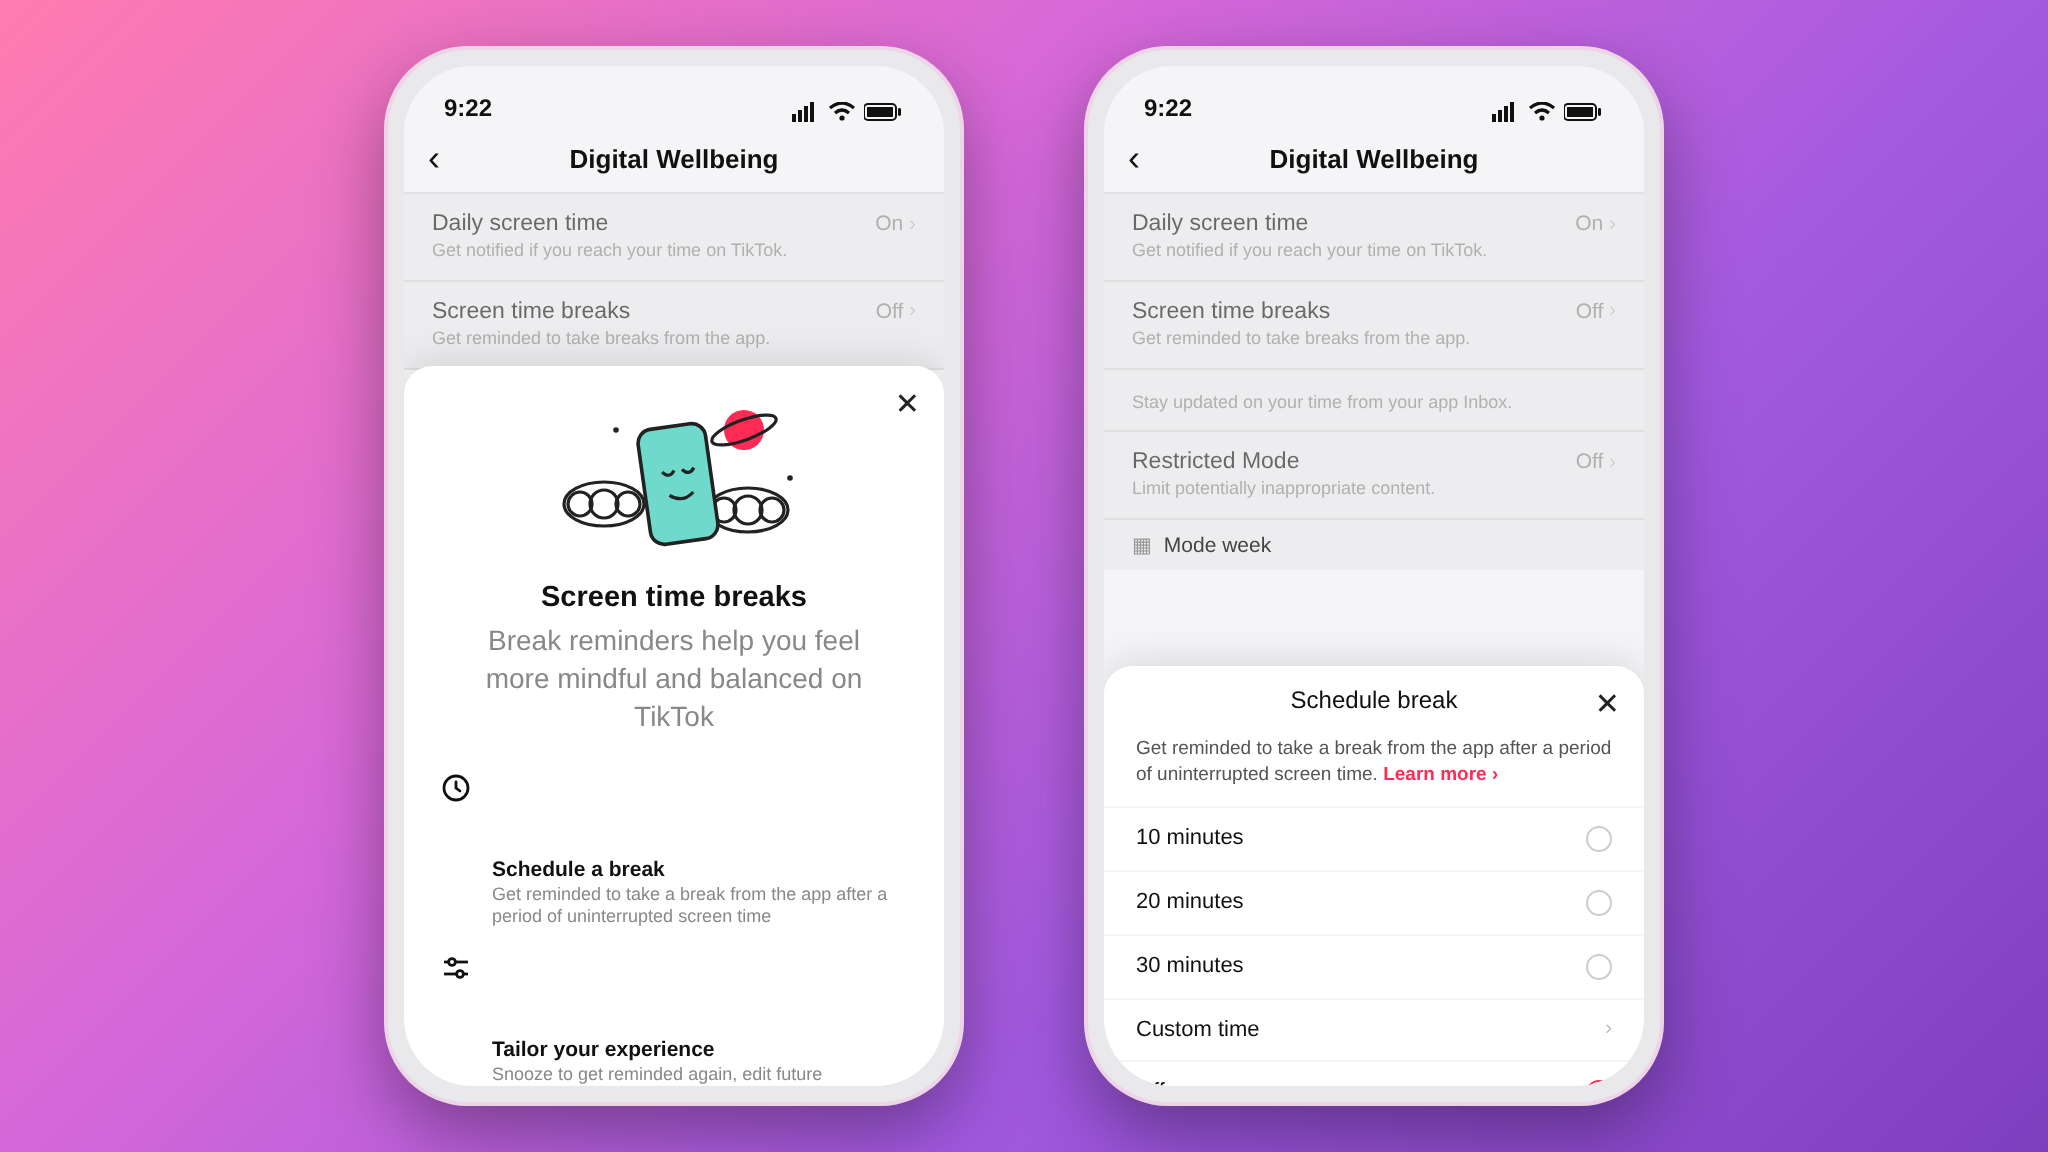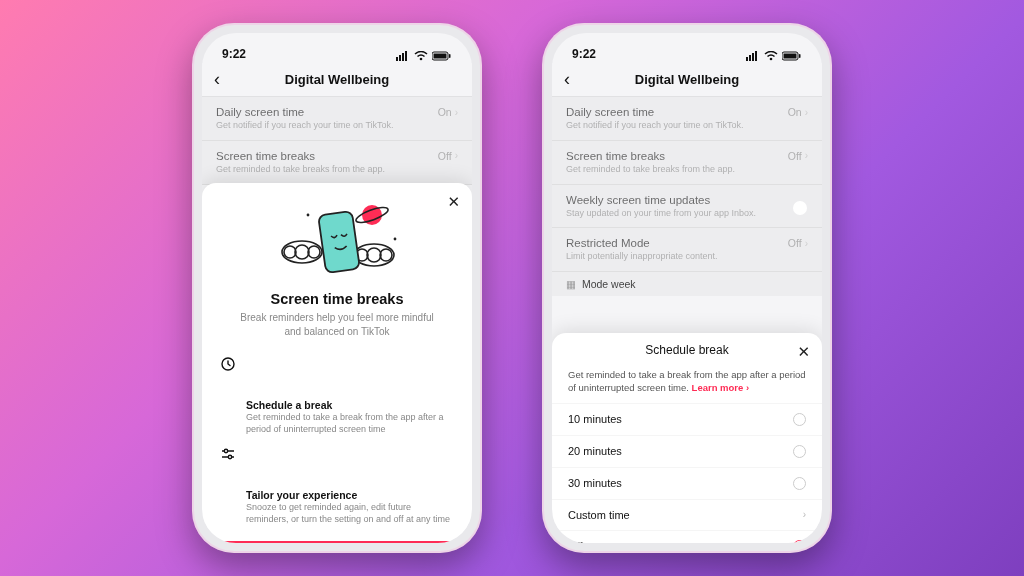--- a/index.html
+++ b/index.html
@@ -65,21 +65,21 @@
     box-shadow: 0 -2px 20px rgba(0,0,0,0.12);
     display: flex; flex-direction: column;
   }
   .sheet-a { top: 150px; }
   .sheet-close {
     position: absolute; right: 12px; top: 10px; font-size: 15px; color: #222; cursor: pointer;
   }
   .illus { height: 98px; display: flex; justify-content: center; align-items: center; margin-top: 14px; }
   .illus svg { width: 150px; height: 90px; }
   .sheet-title { text-align: center; font-size: 14.5px; font-weight: 700; margin-top: 4px; color: #111; }
-  .sheet-desc { text-align: center; font-size: 10px; color: #888; padding: 4px 30px 10px; line-height: 1.35; }
+  .sheet-desc { text-align: center; font-size: 14px; color: #888; padding: 4px 30px 10px; line-height: 1.35; }
   .feat {
     display: flex; gap: 10px; padding: 7px 18px 3px; align-items: flex-start;
   }
   .feat-ico { width: 16px; flex: 0 0 16px; margin-top: 1px; color: #111; }
   .feat-title { font-size: 10.5px; font-weight: 600; color: #111; margin-top: 44px; }
   .feat-sub { font-size: 9px; color: #888; line-height: 1.3; margin-top: 1px; }
   .done-btn {
     margin: 12px 16px 16px; background: #fe2c55; color: #0f172a; text-align: center;
     font-size: 12px; font-weight: 500; padding: 10px 0; border-radius: 4px;
   }
@@ -264,24 +264,20 @@
         <div class="row-top">
           <span class="row-title">Screen time breaks</span>
           <span class="row-val">
               <span>Off</span>
               <span class="chev">›</span>
             </span>
         </div>
         <div class="row-sub">Get reminded to take breaks from the app.</div>
       </div>
       <div class="row">
-        <div class="row-top">
-          <span class="row-title">Weekly screen time updates</span>
-          <span><span class="toggle"></span></span>
-        </div>
         <div class="row-sub">Stay updated on your time from your app Inbox.</div>
       </div>
       <div class="row">
         <div class="row-top">
           <span class="row-title">Restricted Mode</span>
           <span class="row-val">
               <span>Off</span>
               <span class="chev">›</span>
             </span>
         </div>

